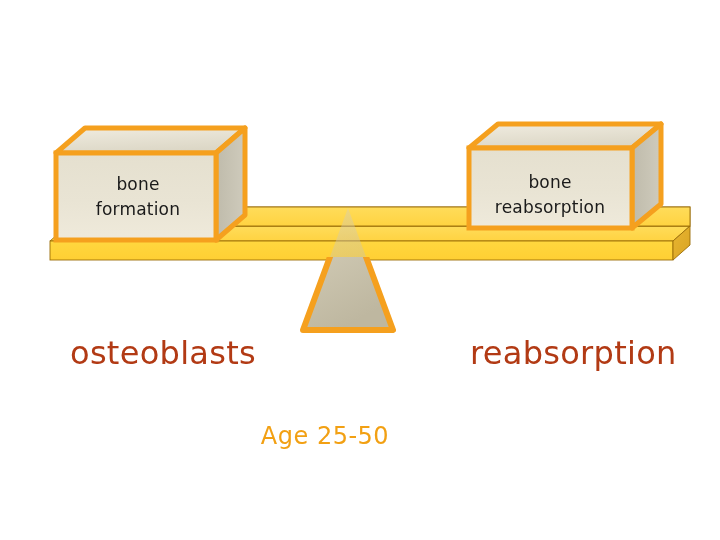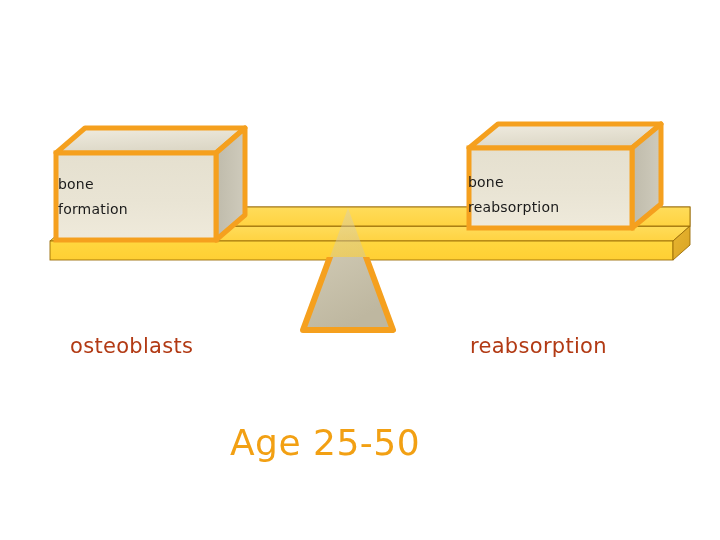--- a/index.html
+++ b/index.html
@@ -20,66 +20,66 @@
     position: absolute;
     left: 0;
     top: 0;
     width: 720px;
     height: 540px;
   }
 
   
   .box-label {
     position: absolute;
-    text-align: left;
+    text-align: center;
     color: #1a1a1a;
     font-family: "DejaVu Sans", sans-serif;
-    font-size: 14px;
+    font-size: 17px;
     line-height: 25px;
     letter-spacing: 0.2px;
     white-space: pre-line;
     pointer-events: none;
   }
   #label-formation {
     left: 58px;
     top: 172px;
     width: 160px;
   }
   #label-reabsorption {
     left: 468px;
     top: 170px;
     width: 164px;
   }
 
   .cell-label {
     position: absolute;
     color: #b23a14;
     font-family: "DejaVu Sans", sans-serif;
-    font-size: 21px;
+    font-size: 32px;
     letter-spacing: 0.3px;
     white-space: nowrap;
   }
   #label-osteoblasts {
     left: 70px;
     top: 334px;
   }
   #label-osteoclasts {
     left: 470px;
     top: 334px;
   }
 
   #label-age {
     position: absolute;
     left: 210px;
     top: 422px;
     width: 230px;
     text-align: center;
     color: #f2a013;
     font-family: "DejaVu Sans", sans-serif;
-    font-size: 36px;
+    font-size: 24px;
     letter-spacing: 0.5px;
     white-space: nowrap;
   }
 </style>
 </head>
 <body>
 
 <div id="stage">
 
   <svg id="scene-svg" viewBox="0 0 720 540">

